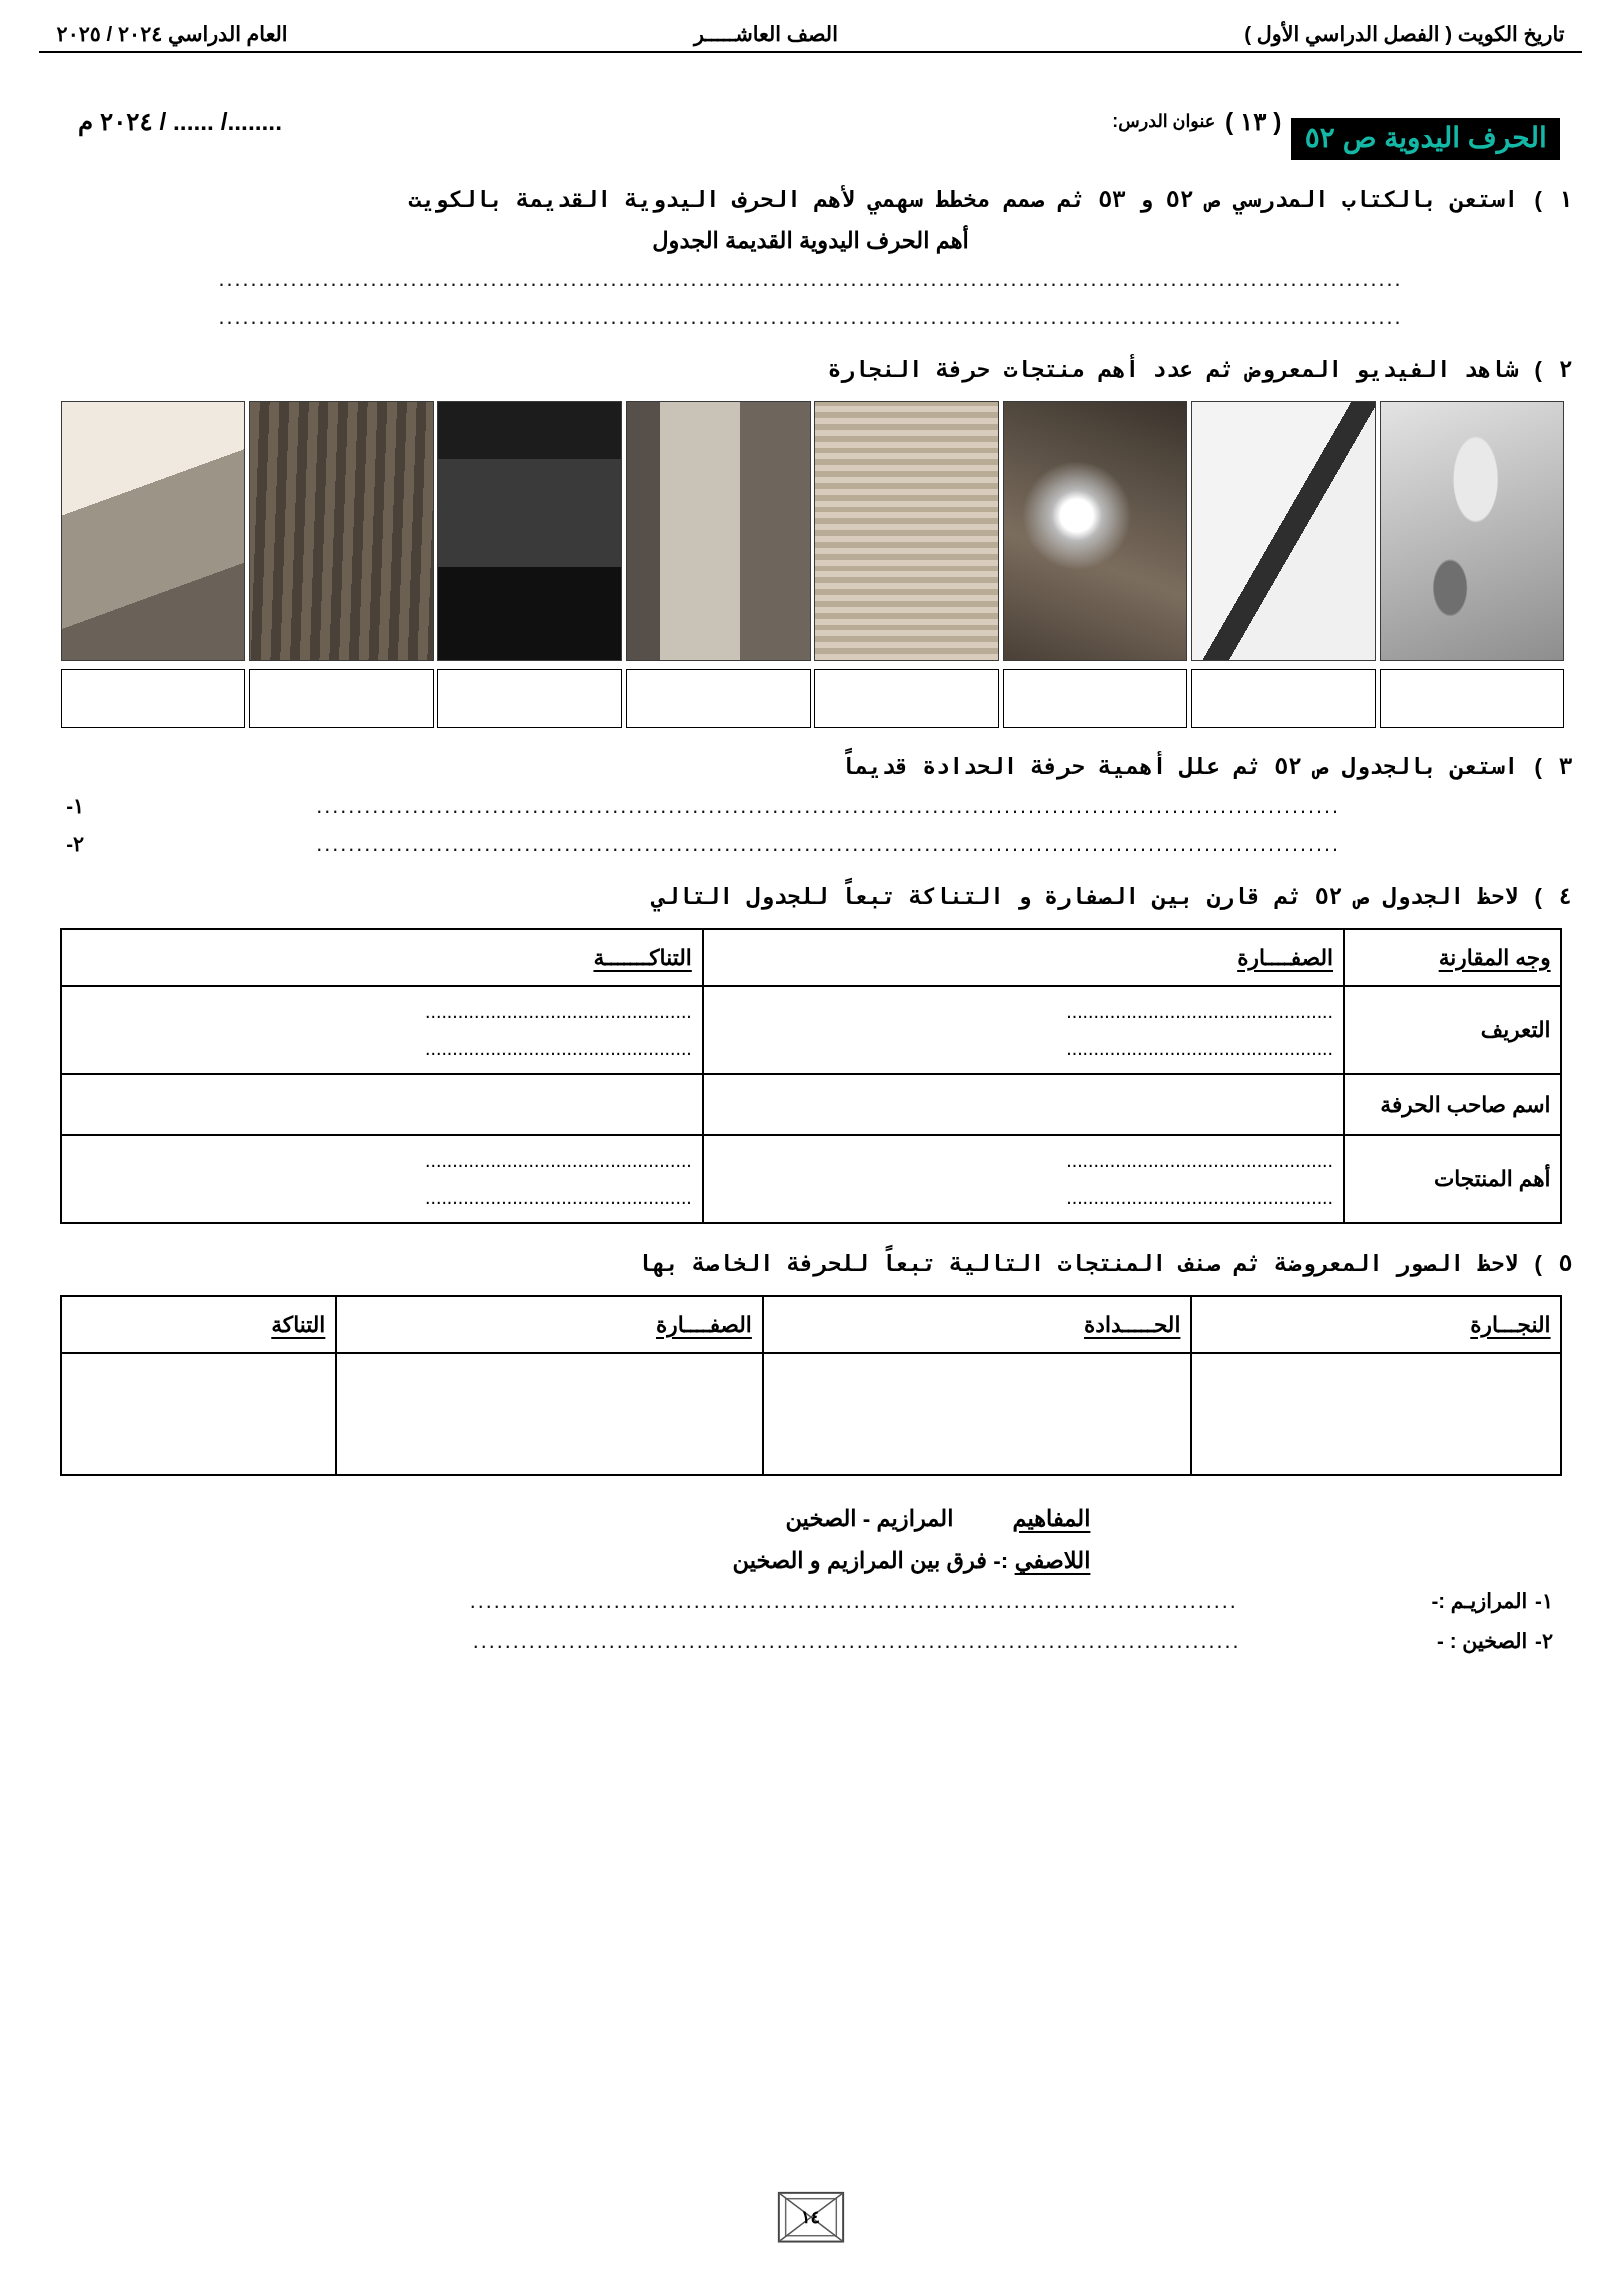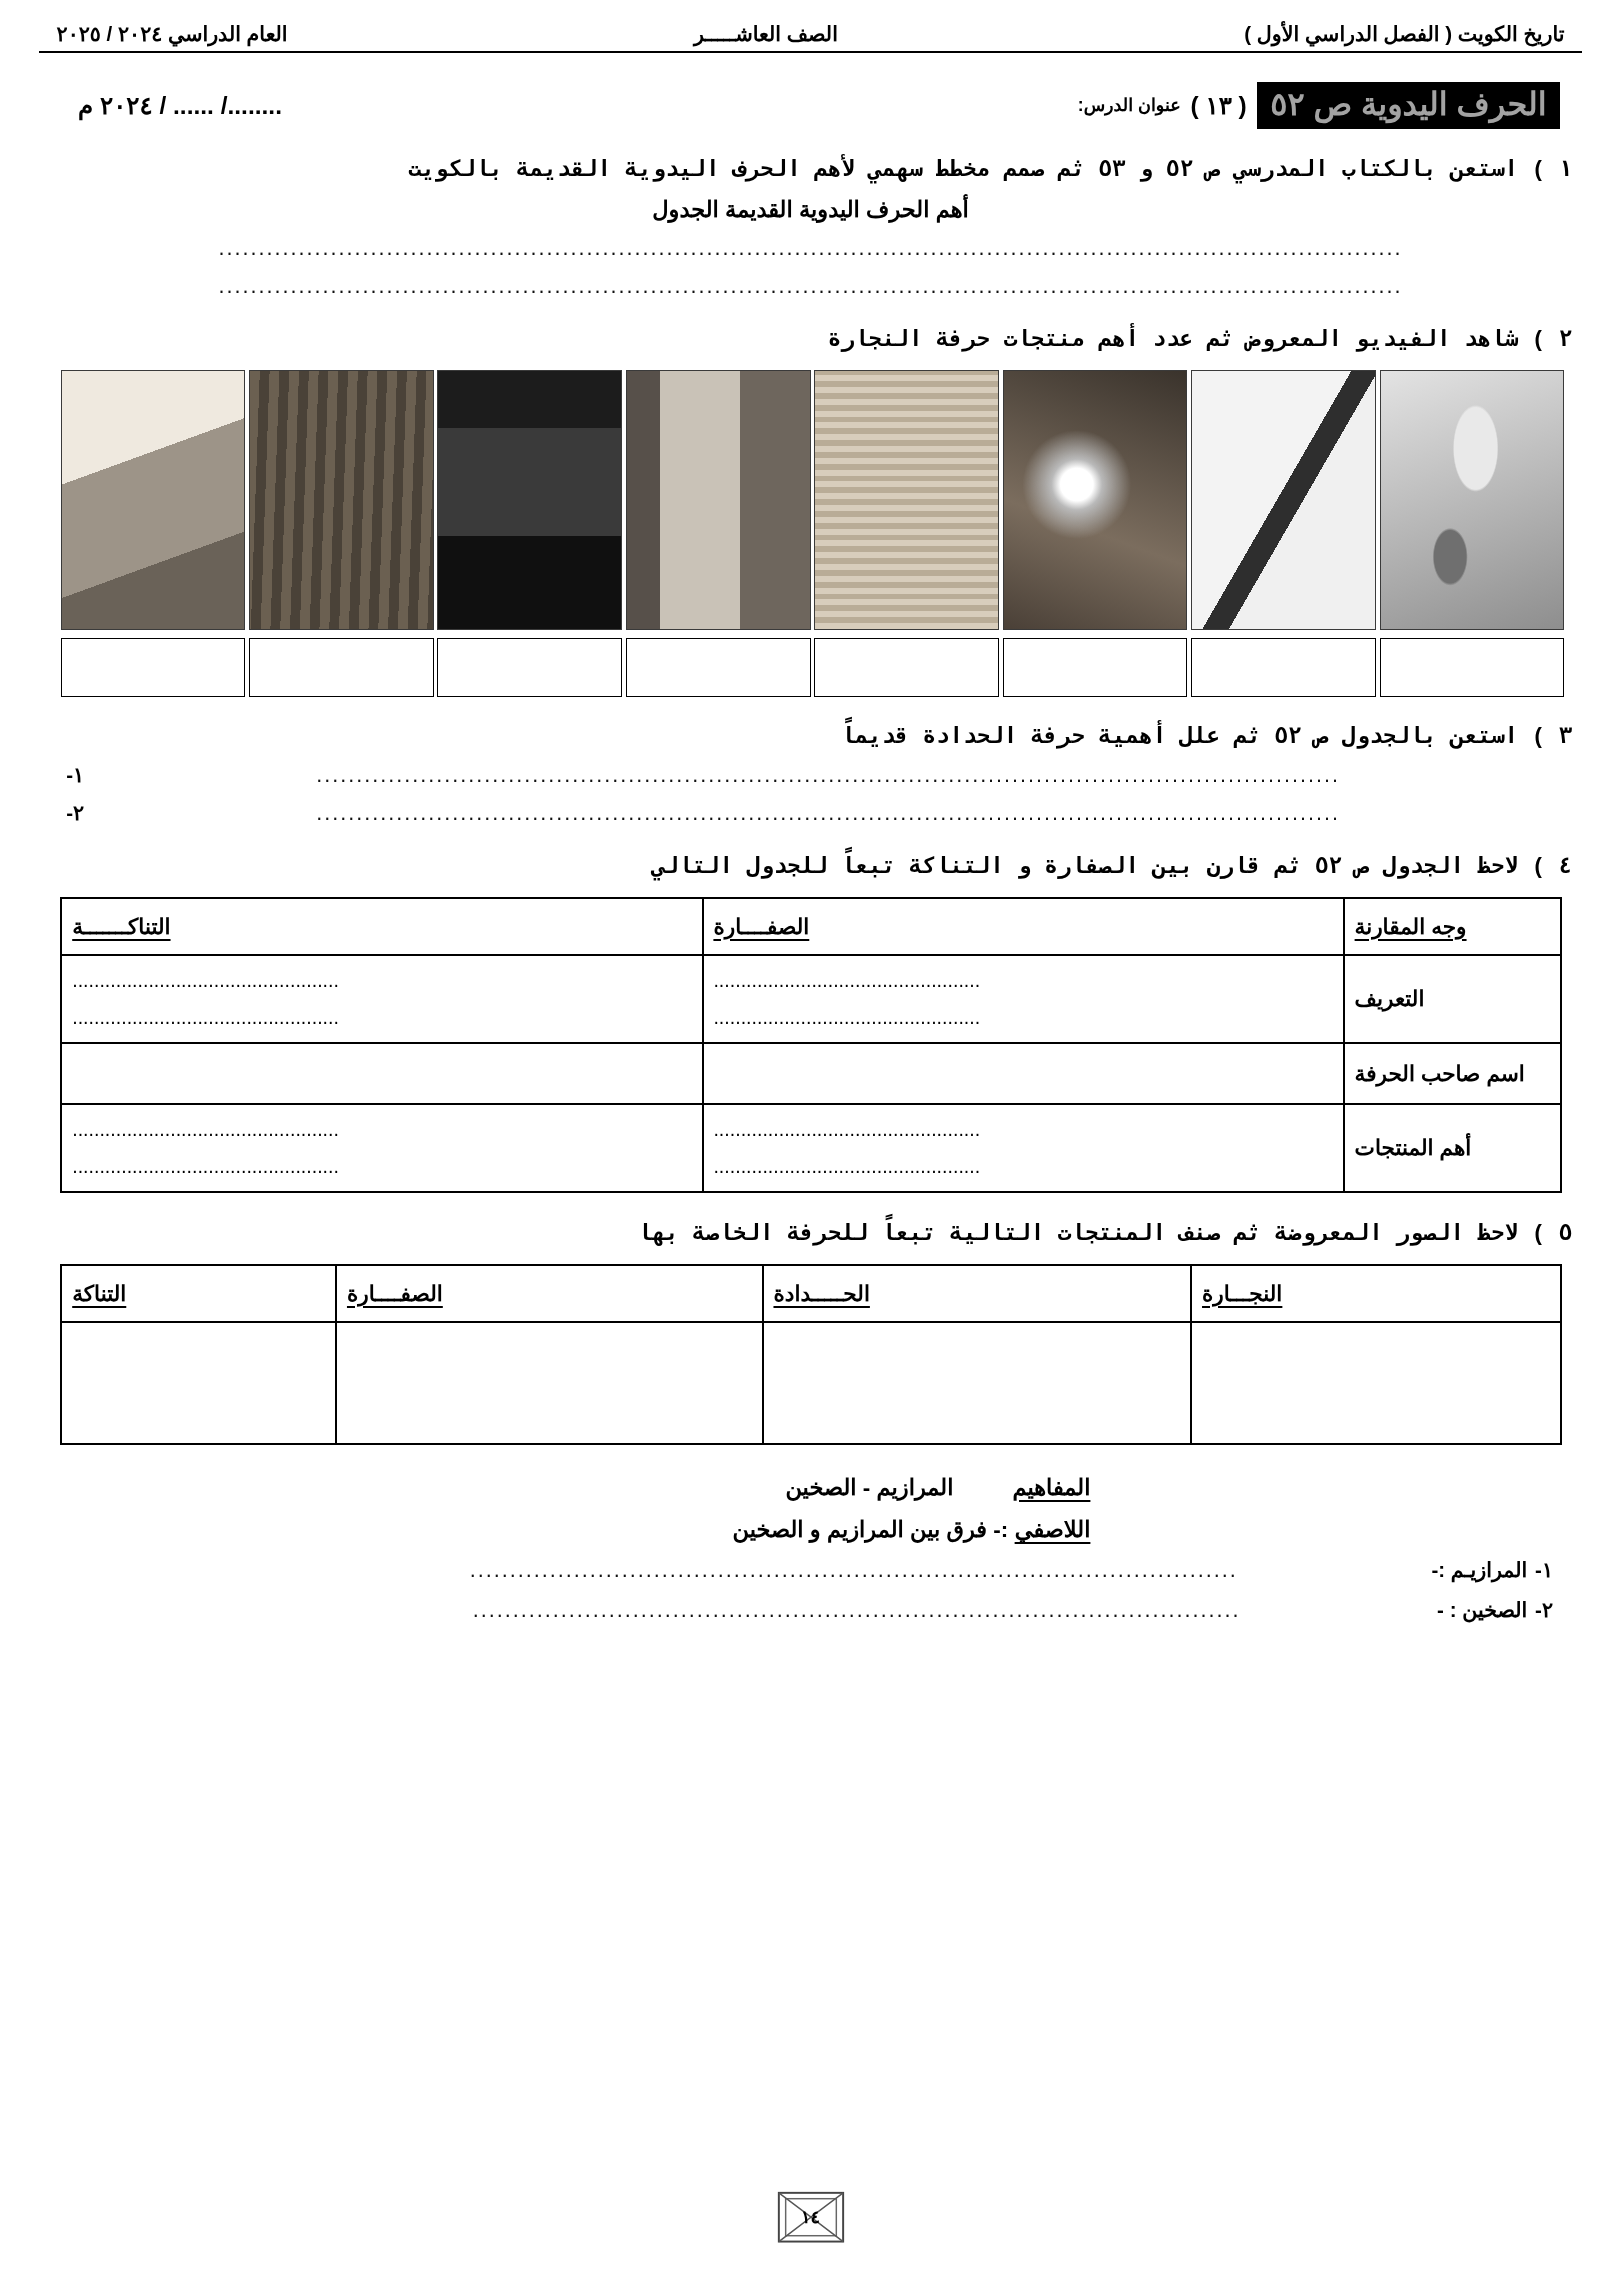--- a/index.html
+++ b/index.html
@@ -54,24 +54,25 @@
     font-weight: bold;
   }
   .lesson-title .lbl {
     font-size: 17.6px;
   }
   .lesson-title .num {
     font-size: 24.5px;
   }
   .lesson-title .chip {
     background: #000;
-    color: #a3a3a3;
-    font-size: 32px;
+    color: #14b8a6;
+    font-size: 28px;
     padding: 2.9px 13.7px 5.9px 13.7px;
     letter-spacing: 0px;
+    margin-top: 36px;
   }
   .date-line {
     font-size: 24.5px;
     font-weight: bold;
     letter-spacing: 1px;
     white-space: nowrap;
   }
 
   
   .q {
@@ -170,21 +171,21 @@
   
   table.grid {
     border-collapse: collapse;
     margin: 17.6px 19.6px 0 21.6px;
     width: calc(100% - 41px);
     font-size: 20.6px;
   }
   table.grid th, table.grid td {
     border: 2px solid #000;
     padding: 5.9px 9.8px;
-    text-align: left;
+    text-align: right;
     vertical-align: middle;
   }
   table.grid th {
     font-weight: bold;
     font-size: 21.6px;
     height: 43px;
   }
   .cell-label { font-weight: bold; font-size: 21.6px; width: 196px; }
   .cell-dots {
     text-align: center;

